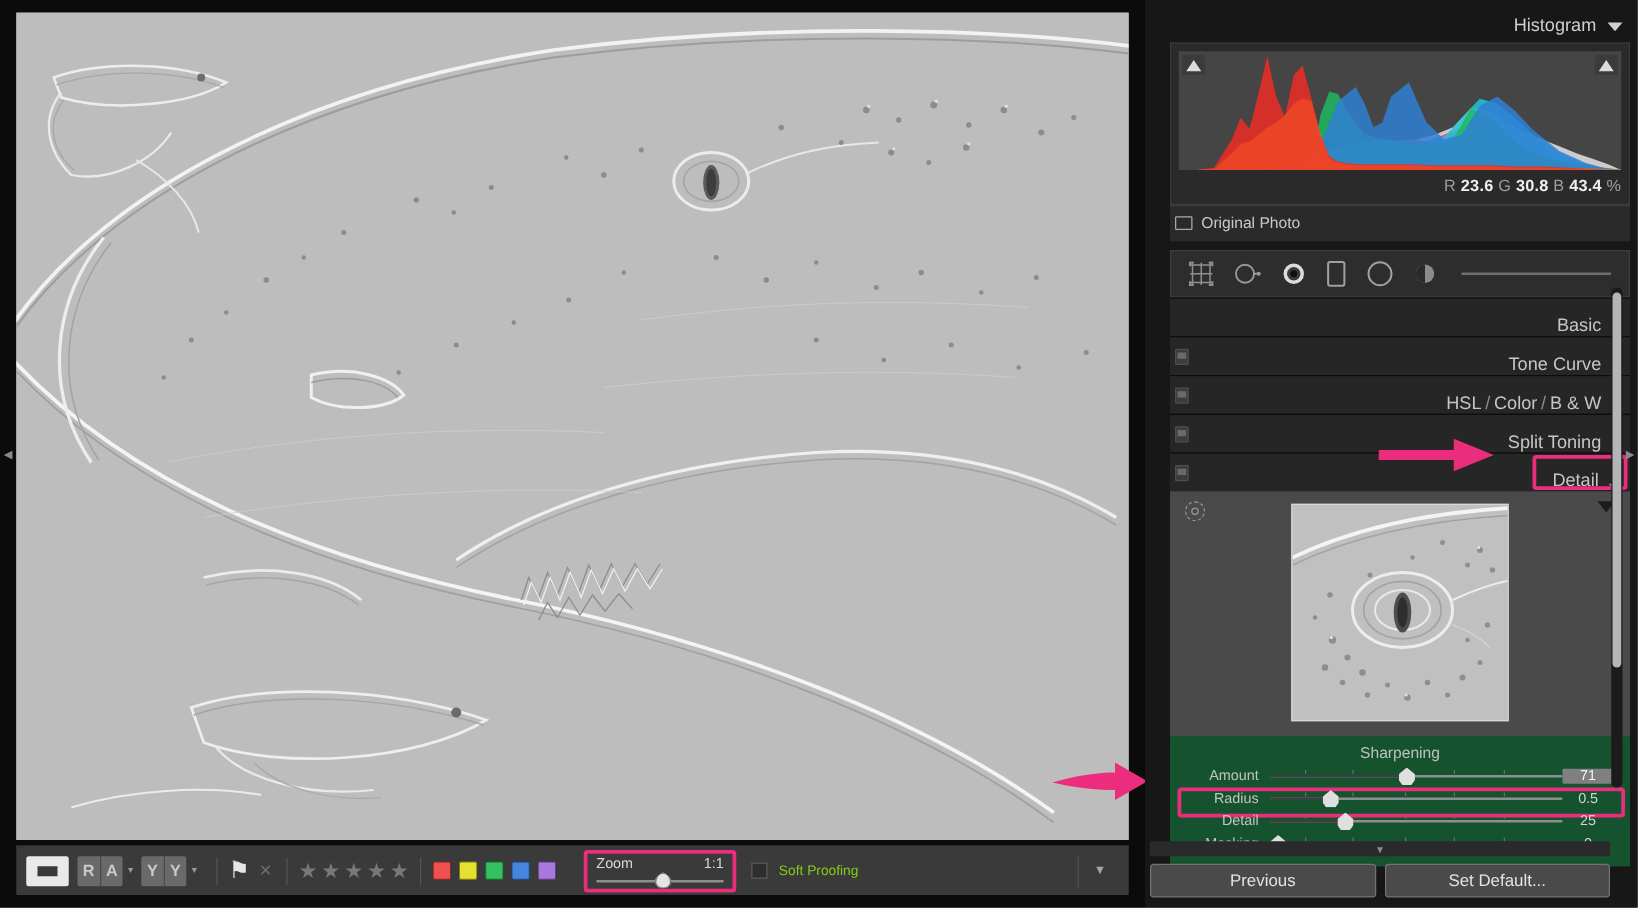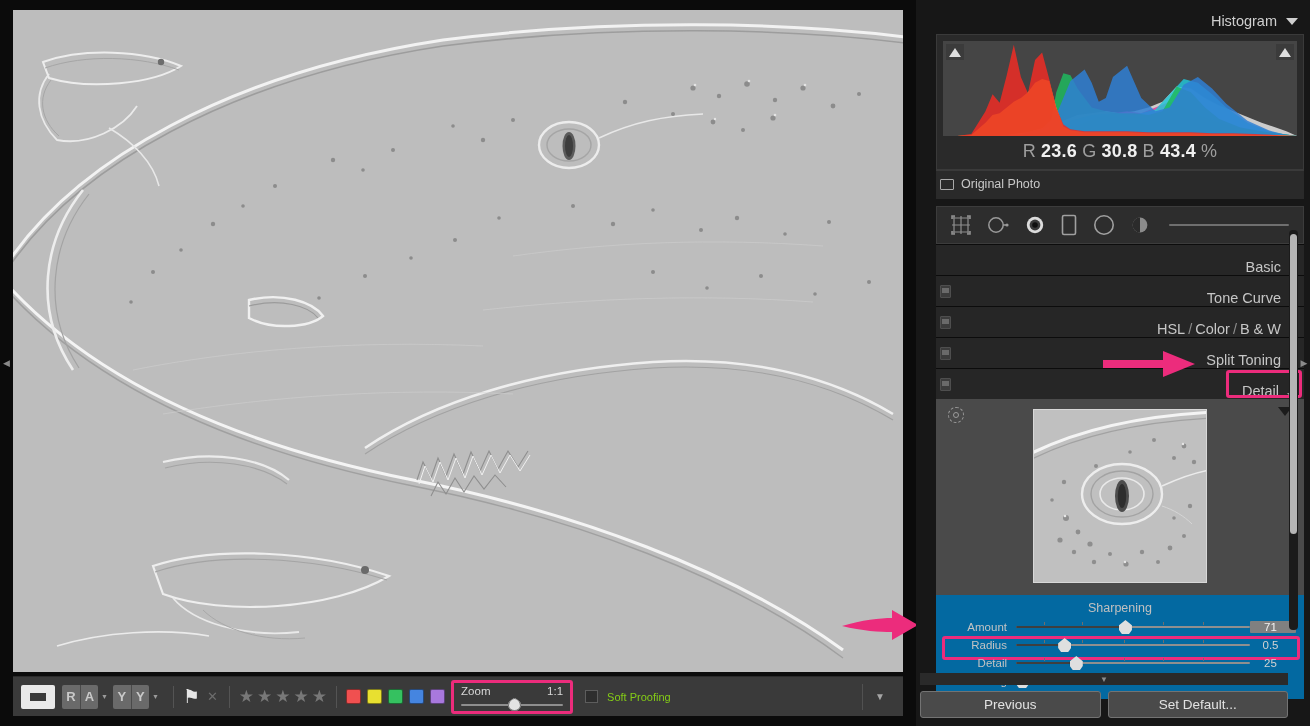--- a/index.html
+++ b/index.html
@@ -45,21 +45,21 @@
   .letterbtn span { width: 18px; text-align: center; line-height: 24px; }
   .letterbtn span + span { border-left: 1px solid #4a4a4a; }
   .caret-sm { color: #9a9a9a; font-size: 7px; margin: 0 5px 0 3px; }
   .flagico { color: #e6e6e6; font-size: 19px; line-height: 1; margin-right: 7px; }
   .rejectico { color: #6d6d6d; font-size: 13px; margin-right: 2px; }
   .stars { display: flex; gap: 3px; color: #787878; font-size: 17px; letter-spacing: 0; }
   .swatches { display: flex; gap: 6px; }
   .sw { width: 15px; height: 15px; border-radius: 2px; border: 1px solid rgba(0,0,0,.45); }
 
   .zoom-wrap {
-    position: relative; width: 122px; height: 34px; margin-left: 6px;
+    position: relative; width: 122px; height: 34px; margin-left: 22px;
     border: 3px solid #ec2c7c; border-radius: 3px; padding: 2px 7px 0 7px;
   }
   .zoom-row { display: flex; justify-content: space-between; align-items: center; }
   .zoom-label { color: #d8d8d8; font-size: 11.5px; }
   .zoom-val { color: #d8d8d8; font-size: 11.5px; }
   .zoom-track { position: relative; height: 12px; margin-top: 1px; }
   .zoom-track .line { position: absolute; top: 6px; left: 0; right: 0; height: 2px; background: #8e8e8e; border-radius: 1px; }
   .knob {
     position: absolute; width: 13px; height: 13px; top: 0px;
     background: #e4e4e4; border-radius: 50% 50% 50% 50% / 60% 60% 40% 40%;
@@ -81,21 +81,21 @@
     height: 26px; padding-right: 6px;
   }
   .hdr-title { color: #cfcfcf; font-size: 14.5px; }
   .tri-down { width: 0; height: 0; border-left: 6px solid transparent; border-right: 6px solid transparent; border-top: 7px solid #cfcfcf; }
 
   .histo-box { background: #2a2a2a; border: 1px solid #3a3a3a; padding: 6px 6px 0 6px; }
   .histo-plot { position: relative; height: 95px; background: #454545; }
   .clip-tri { position: absolute; top: 3px; width: 18px; height: 16px; background: #3b3b3b; display: flex; align-items: center; justify-content: center; }
   .clip-tri.l { left: 3px; } .clip-tri.r { right: 3px; }
   .clip-tri i { width: 0; height: 0; border-left: 6px solid transparent; border-right: 6px solid transparent; border-bottom: 9px solid #dcdcdc; }
-  .rgb-row { text-align: center; color: #c4c4c4; font-size: 18px; padding: 5px 0 7px 0; letter-spacing: .2px; }
+  .rgb-row { text-align: right; color: #c4c4c4; font-size: 13px; padding: 5px 0 7px 0; letter-spacing: .2px; }
   .rgb-row b { color: #f0f0f0; font-weight: bold; }
   .rgb-row .lbl { color: #9e9e9e; }
   .orig-row { display: flex; align-items: center; gap: 7px; padding: 6px 0 8px 4px; border-top: 1px solid #3a3a3a; background: #2a2a2a; }
   .orig-ico { width: 14px; height: 11px; border: 1.5px solid #a9a9a9; border-radius: 1px; }
   .orig-txt { color: #c8c8c8; font-size: 12.5px; }
 
   .toolstrip {
     margin-top: 7px; background: #2d2d2d; border: 1px solid #3c3c3c;
     height: 38px; display: flex; align-items: center; padding: 0 14px; gap: 16px;
   }
@@ -121,21 +121,21 @@
     border: 3px solid #ec2c7c; border-radius: 3px; pointer-events: none;
   }
 
   .detail-body { background: #4a4a4a; padding: 8px 0 0 0; position: relative; }
   .detail-top { display: flex; justify-content: space-between; align-items: flex-start; padding: 0 12px; }
   .targ-ico { width: 16px; height: 16px; border: 1.5px dashed #9b9b9b; border-radius: 50%; position: relative; }
   .targ-ico::after { content:""; position:absolute; inset:4px; border:1.5px solid #9b9b9b; border-radius:50%; }
   .tri-down-sm { width: 0; height: 0; border-left: 7px solid transparent; border-right: 7px solid transparent; border-top: 9px solid #1c1c1c; }
   .prev-thumb { width: 174px; height: 174px; margin: -14px auto 0; border: 1px solid #d8d8d8; overflow: hidden; background: #bcbcbc; }
 
-  .sharp-area { background: #0369a1; margin-top: 12px; padding: 6px 0 9px 0; }
+  .sharp-area { background: #14532d; margin-top: 12px; padding: 6px 0 9px 0; }
   .sharp-title { text-align: center; color: #c0c0c0; font-size: 12.5px; padding-bottom: 3px; }
   .slider-row { display: flex; align-items: center; height: 18px; padding: 0 8px; position: relative; }
   .sl-name { width: 72px; text-align: right; color: #c3c3c3; font-size: 11.5px; padding-right: 9px; }
   .sl-track { flex: 1; position: relative; height: 18px; }
   .sl-line { position: absolute; top: 8px; left: 0; right: 0; height: 2px; background: #8f8f8f; border-radius: 1px; }
   .sl-fill { position: absolute; top: 8px; left: 0; height: 2px; background: #3f3f3f; border-radius: 1px; }
   .sl-tick { position: absolute; top: 4px; width: 1px; height: 3px; background: #6e6e6e; }
   .sl-knob {
     position: absolute; width: 13px; height: 14px; top: 2px; background: #dfdfdf;
     clip-path: polygon(50% 0%, 100% 38%, 100% 72%, 78% 100%, 22% 100%, 0% 72%, 0% 38%);

